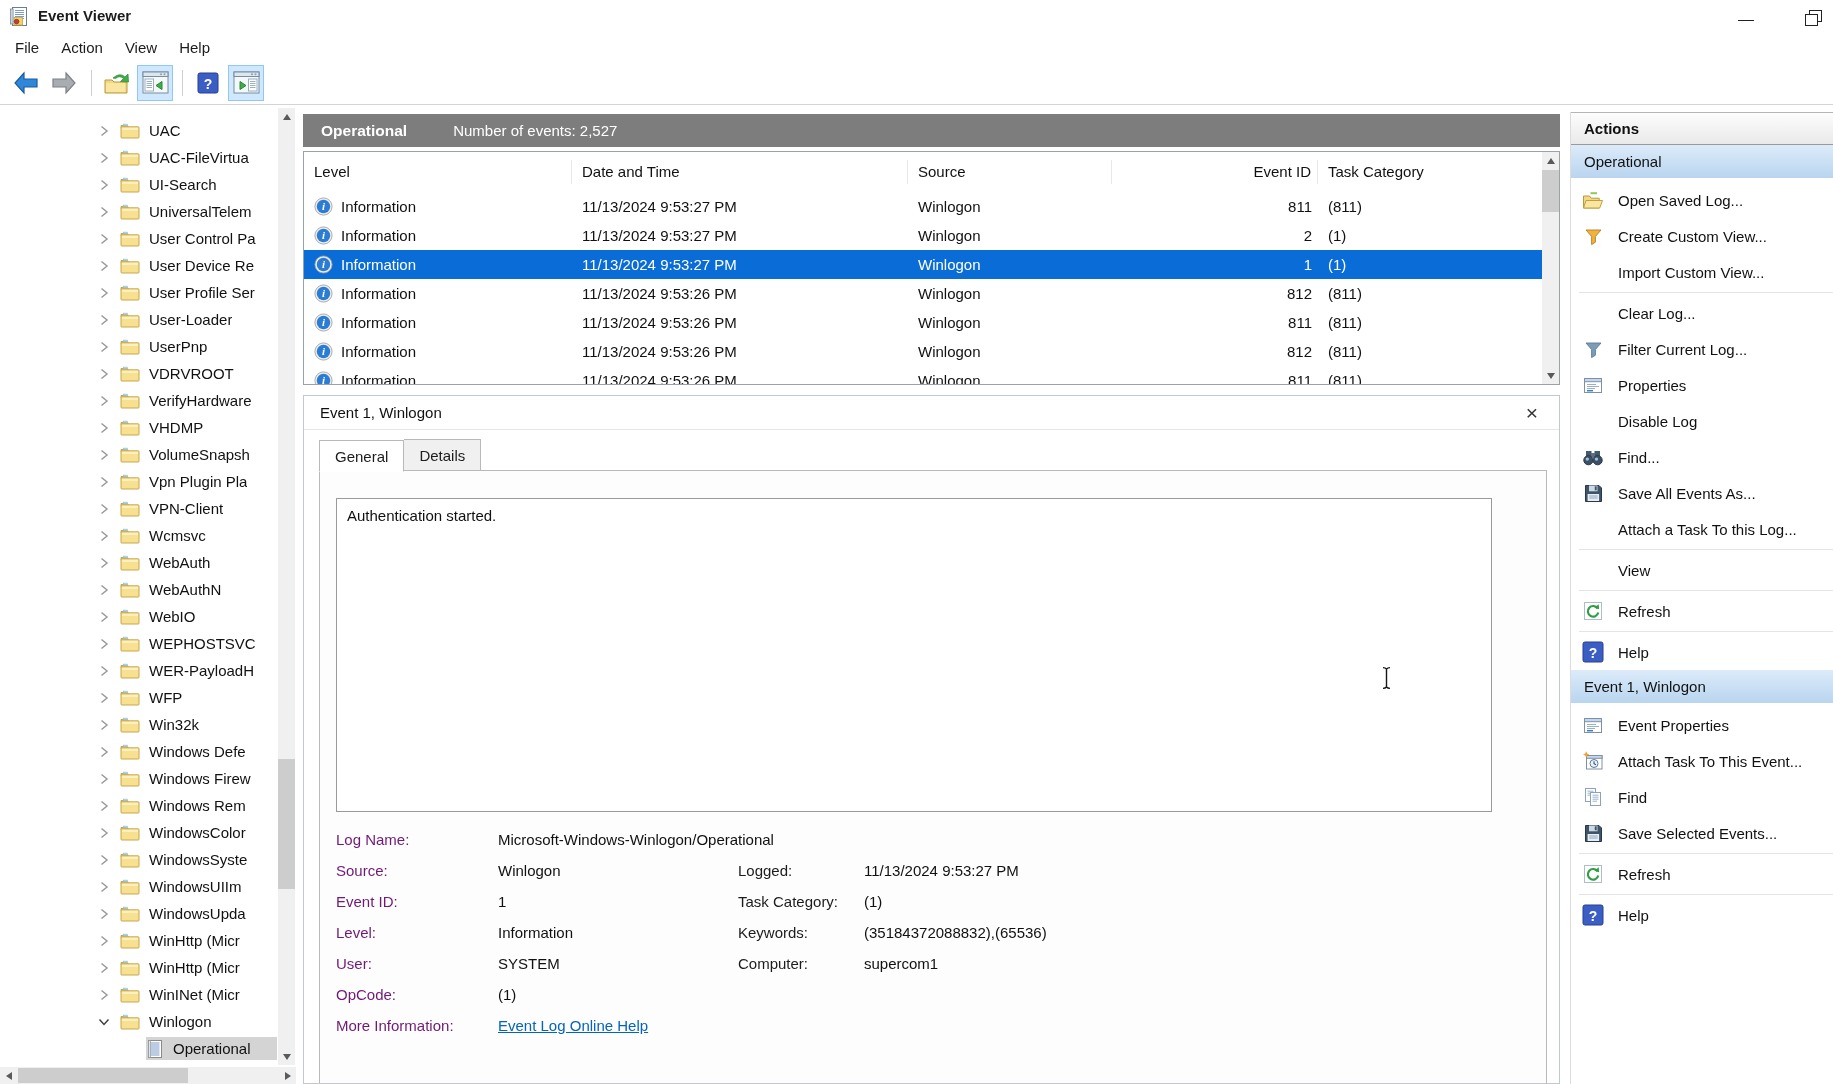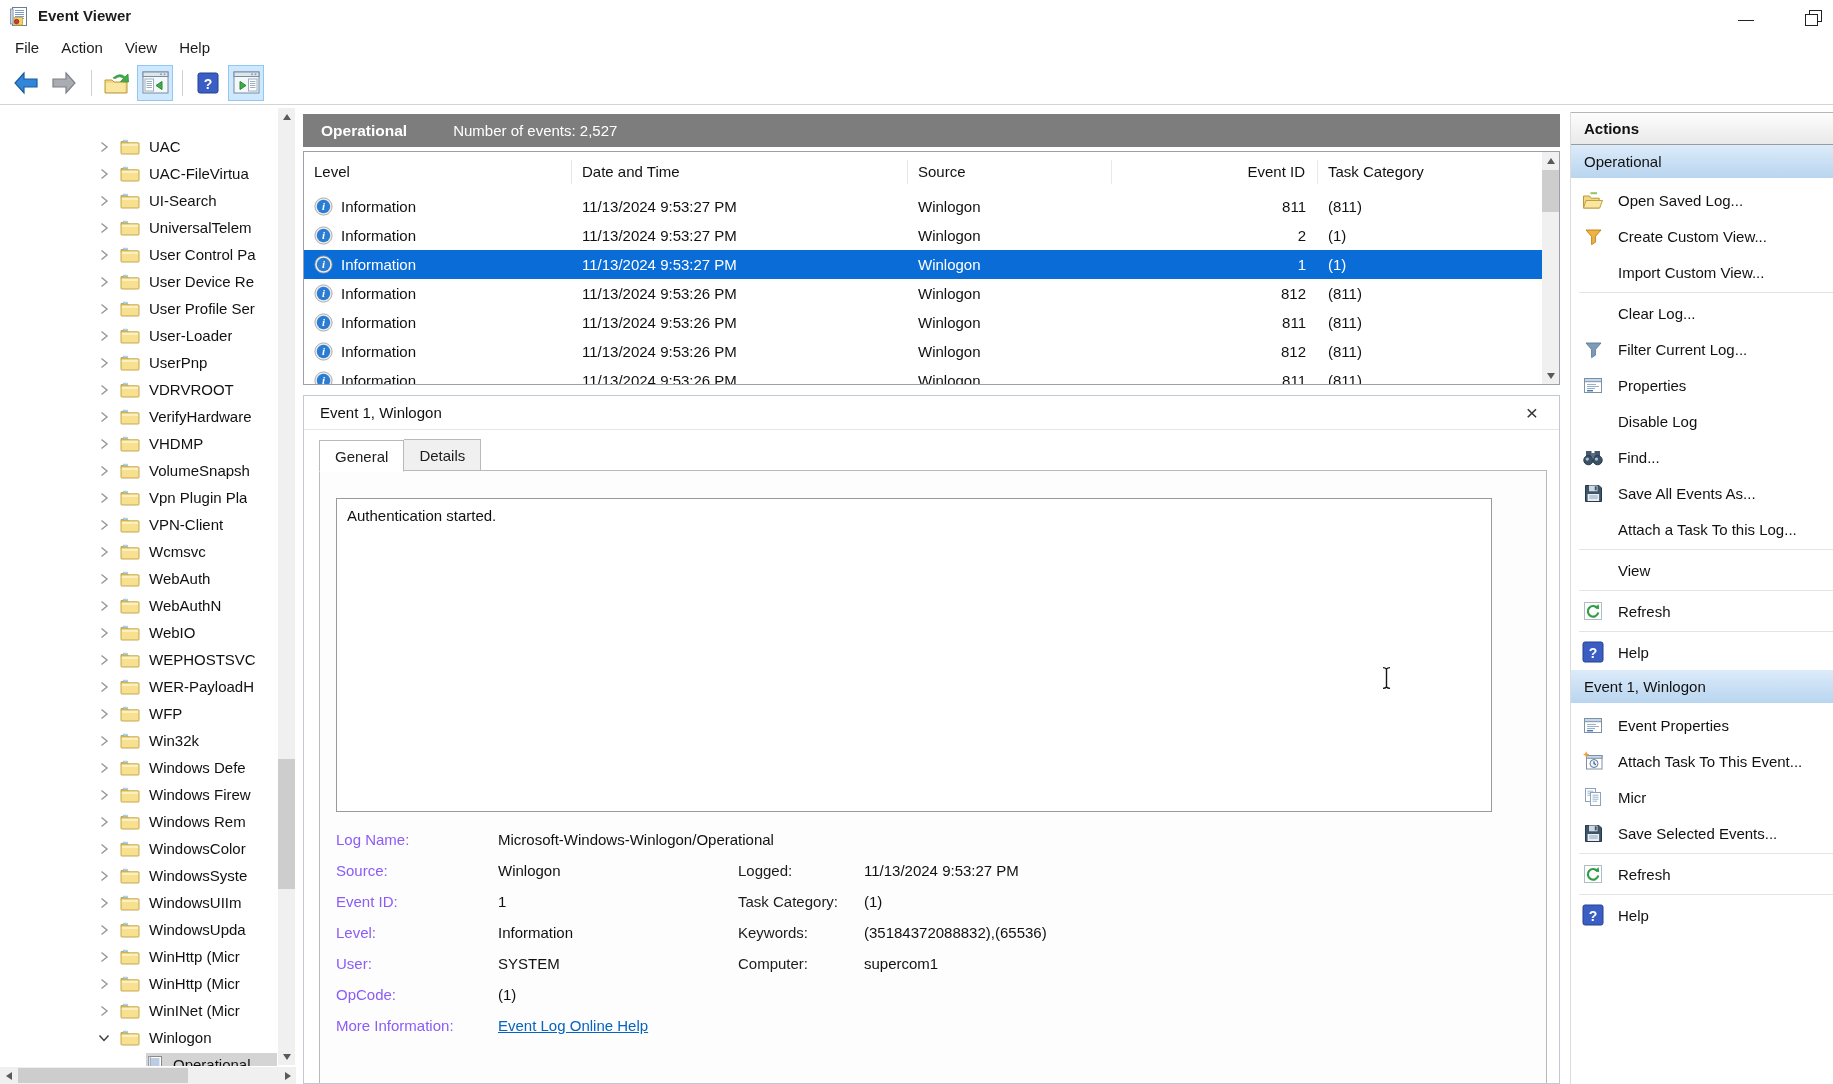--- a/index.html
+++ b/index.html
@@ -22,21 +22,21 @@
   .menubar{position:absolute;left:0;top:33px;right:0;height:28px;display:flex;align-items:center;padding-left:4px;}
   .menu-item{padding:4px 11px;font-size:15px;color:#1c1c1c;}
   .toolbar{position:absolute;left:0;top:61px;right:0;height:44px;border-bottom:1px solid #d4d4d4;
            display:flex;align-items:center;padding-left:8px;box-sizing:border-box;}
   .tb-btn{width:36px;height:36px;display:flex;align-items:center;justify-content:center;margin-right:2px;box-sizing:border-box;}
   .tb-btn.selected{background:#cde8ff;border:1px solid #92c8ef;}
   .tb-sep{width:1px;height:26px;background:#d0d0d0;margin:0 7px;}
 
   
   #tree-panel{position:absolute;left:0;top:106px;width:296px;bottom:0;background:#fff;overflow:hidden;}
-  #tree-scroll-area{position:absolute;left:0;top:0;right:19px;bottom:18px;overflow:hidden;padding-top:27px;}
+  #tree-scroll-area{position:absolute;left:0;top:0;right:19px;bottom:18px;overflow:hidden;padding-top:11px;}
   .tree-row{height:27px;display:flex;align-items:center;padding-left:97px;white-space:nowrap;}
   .tree-row .chev{width:14px;margin-right:9px;flex:none;}
   .tree-inner{display:flex;align-items:center;flex:1;height:23px;overflow:hidden;}
   .tree-inner>.icon{margin-right:9px;flex:none;}
   .tree-label{font-size:15px;overflow:hidden;}
   .tree-row.child{padding-left:146px;}
   .tree-row.selected .tree-inner{background:#d4d4d4;}
 
   
   .sb-v{position:absolute;width:17px;background:#f0f0f0;}
@@ -59,21 +59,21 @@
               display:flex;align-items:center;padding-left:18px;box-sizing:border-box;}
   #log-header .lh-title{font-weight:bold;font-size:15.5px;margin-right:46px;}
   #log-header .lh-count{font-size:15px;}
 
   
   #events-box{position:absolute;left:303px;top:151px;width:1257px;height:234px;border:1px solid #9aa1ab;
               background:#fff;box-sizing:border-box;overflow:hidden;}
   .ev-header{display:flex;height:40px;align-items:center;}
   .ev-h-cell{font-size:15px;padding-left:10px;box-sizing:border-box;border-right:1px solid #e8e8e8;height:24px;line-height:24px;white-space:nowrap;}
   .c-level{width:268px;flex:none;} .c-date{width:336px;flex:none;} .c-source{width:204px;flex:none;}
-  .c-id{width:206px;flex:none;text-align:right;padding-right:12px;} .c-task{flex:1;border-right:none;}
+  .c-id{width:206px;flex:none;text-align:right;padding-right:6px;} .c-task{flex:1;border-right:none;}
   .ev-row{display:flex;height:29px;align-items:center;margin-right:17px;font-size:15px;}
   .ev-cell{padding-left:10px;box-sizing:border-box;white-space:nowrap;overflow:hidden;}
   .ev-row .c-level{display:flex;align-items:center;gap:8px;}
   .ev-row.sel{background:var(--sel,#0a6cd6);color:#fff;}
   #events-vscroll{top:0;right:0;bottom:0;}
   #events-vscroll .sb-btn.up{top:0;} #events-vscroll .sb-btn.down{bottom:0;}
   #events-vscroll .sb-thumb{left:0;width:17px;top:18px;height:42px;}
 
   
   #detail-pane{position:absolute;left:303px;top:395px;width:1257px;height:689px;border:1px solid #c2c8d0;
@@ -83,21 +83,21 @@
   .dp-close{font-size:21px;color:#333;width:22px;text-align:center;line-height:20px;}
   .dp-tabs{position:absolute;left:15px;top:41px;height:34px;display:flex;z-index:2;align-items:flex-end;}
   .tab{padding:7px 15px 6px;font-size:15px;background:#f0f0f0;border:1px solid #b9b9b9;border-left:none;color:#1c1c1c;}
   .tab:first-child{border-left:1px solid #b9b9b9;}
   .tab.active{background:#fff;border-bottom:1px solid #fff;margin-bottom:-1px;z-index:3;}
   .dp-content{position:absolute;left:15px;right:12px;top:74px;bottom:-2px;border:1px solid #b9b9b9;background:#fdfdfd;}
   .desc-box{position:absolute;left:16px;top:27px;width:1156px;height:314px;border:1px solid #9a9a9a;background:#fff;
             padding:8px 10px;font-size:15px;box-sizing:border-box;}
   .fields{position:absolute;left:16px;top:358px;right:20px;}
   .field-row{display:flex;margin-bottom:9px;font-size:15px;line-height:22px;}
-  .f-label{width:162px;flex:none;color:#8b5cf6;}
+  .f-label{width:162px;flex:none;color:#701a75;}
   .f-value{width:240px;flex:none;white-space:nowrap;}
   .f-label2{width:126px;flex:none;color:#1c1c1c;}
   .f-value2{flex:1;white-space:nowrap;}
   .f-value.link{color:var(--link,#0563c1);text-decoration:underline;width:auto;}
 
   
   #actions-panel{position:absolute;left:1570px;top:112px;right:0;bottom:0;background:#fff;border-left:1px solid #dcdcdc;overflow:hidden;}
   .actions-title{height:33px;background:linear-gradient(#fdfdfd,#e9e9e9);border-top:1px solid #b5b5b5;
                  border-bottom:1px solid #9a9a9a;display:flex;align-items:center;padding-left:13px;
                  font-weight:bold;font-size:15px;box-sizing:border-box;}
@@ -1194,21 +1194,21 @@
         </div>
         <div class="act-item">
           <span class="icon">
             <svg width="20" height="20" viewBox="0 0 20 20">
               <rect x="2.5" y="1.5" width="10" height="13" fill="#fff" stroke="#8fa3b8"></rect>
               <path d="M4.5 4.2h6M4.5 6.2h6M4.5 8.2h6" stroke="#9ab4cc" stroke-width="1"></path>
               <rect x="7.5" y="5.5" width="10" height="13" fill="#fff" stroke="#8fa3b8"></rect>
               <path d="M9.5 8.2h6M9.5 10.2h6M9.5 12.2h6M9.5 14.2h4.5" stroke="#9ab4cc" stroke-width="1"></path>
             </svg>
           </span>
-          <span>Micr</span>
+          <span>Find</span>
         </div>
         <div class="act-item">
           <span class="icon">
             <svg width="19" height="19" viewBox="0 0 19 19">
               <path d="M1.5 1.5 H15 L17.5 4 V17.5 H1.5 Z" fill="#3e5468" stroke="#27384a"></path>
               <rect x="5" y="1.5" width="8.5" height="5.8" fill="#cdd8e2"></rect>
               <rect x="10.8" y="2.3" width="1.9" height="4" fill="#3e5468"></rect>
               <rect x="3.6" y="10" width="11.5" height="7" fill="#e8eef4"></rect>
               <path d="M5.2 12h8.5M5.2 14h8.5" stroke="#8fa6ba" stroke-width="1"></path>
             </svg>

